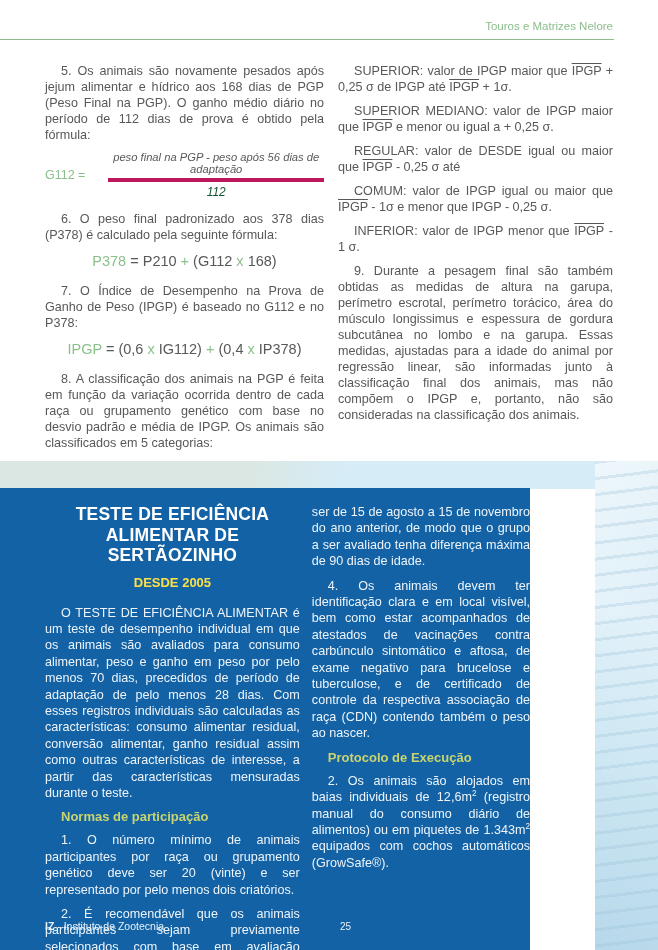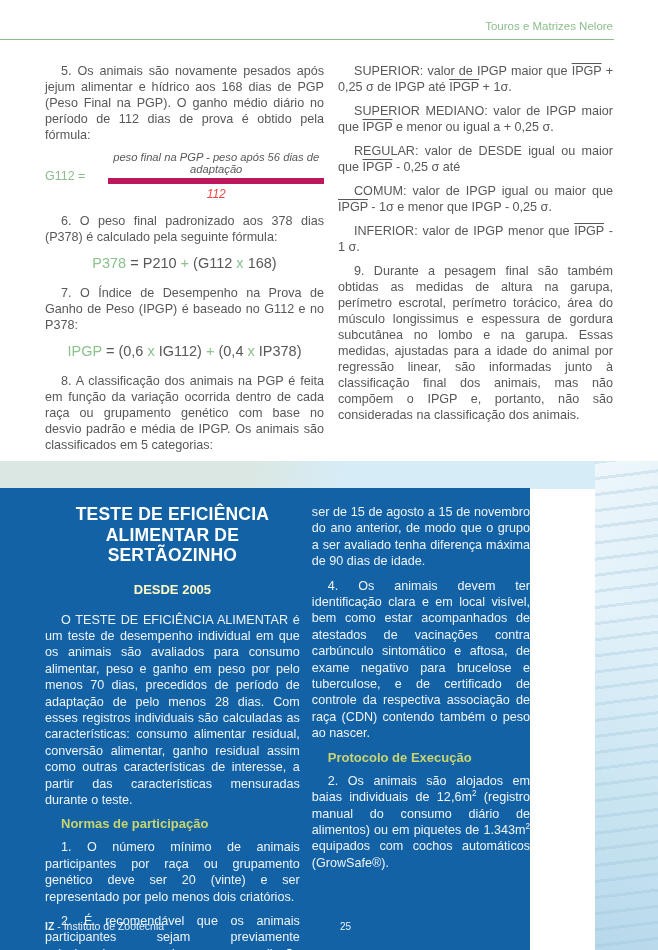--- a/index.html
+++ b/index.html
@@ -12,42 +12,42 @@
   .header-rule{position:absolute;top:39px;left:0;width:614px;height:1px;background:#8cbd8c;}
   
   .top-cols{position:absolute;top:63px;left:45px;width:568px;display:flex;}
   .col-left{width:279px;margin-right:14px;}
   .col-right{width:275px;}
   p.body{font-size:12.6px;line-height:16px;color:#57585a;text-align:justify;
          text-indent:16px;margin:0 0 8px 0;}
   .frac-row{display:flex;align-items:center;margin:8px 0 12px 0;}
   .frac-label{color:#8cbd8c;font-size:12.5px;margin-right:23px;white-space:nowrap;}
   .frac{flex:1;text-align:center;}
-  .frac-num{font-style:italic;font-size:11.2px;color:#57585a;border-bottom:6px solid #be185d;padding-bottom:3px;}
-  .frac-den{font-style:italic;font-size:12px;color:#ef4444;padding-top:3px;}
+  .frac-num{font-style:italic;font-size:11.2px;color:#57585a;border-bottom:4px solid #be185d;padding-bottom:3px;}
+  .frac-den{font-style:italic;font-size:12px;color:#14532d;padding-top:3px;}
   .formula-line{text-align:center;font-size:14.5px;color:#57585a;margin:10px 0 14px 0;}
   .ov{text-decoration:overline;}
   .c-green{color:#8cc18c;}
   .sup{vertical-align:super;font-size:0.65em;line-height:0;}
   .b{font-weight:bold;}
   
   .band{position:absolute;top:461px;left:0;width:658px;height:28px;
         background:linear-gradient(100deg,#dbe7e3 0%,#dbe7e3 38%,#d6ecf6 52%,#d6ecf6 100%);}
   .side-photo{position:absolute;top:461px;left:595px;width:63px;height:489px;
         background:
           repeating-linear-gradient(173deg, rgba(150,190,214,0.28) 0 3px, rgba(255,255,255,0) 3px 16px),
           linear-gradient(160deg, rgba(255,255,255,0.65) 0%, rgba(255,255,255,0) 35%),
           linear-gradient(18deg, #b7d8ea 0%, #cde7f3 38%, #e2f1f9 68%, #cfe8f4 100%);}
   .blue-panel{position:absolute;top:488px;left:0;width:530px;height:462px;background:#1262a5;}
   .panel-cols{display:flex;padding:16px 0 0 45px;}
   .pcol-left{width:278px;margin-right:12px;}
   .pcol-right{width:238px;}
   .panel-title{color:#ffffff;font-weight:bold;font-size:17.5px;line-height:20.5px;
                text-align:center;letter-spacing:0.2px;}
-  .panel-subtitle{color:#fef9c3;font-weight:bold;font-size:13px;text-align:center;margin:16px 0 15px 0;}
+  .panel-subtitle{color:#fde047;font-weight:bold;font-size:13px;text-align:center;margin:9px 0 15px 0;}
   p.bluep{font-size:12.6px;line-height:16.4px;color:#eef4fa;text-align:justify;
           text-indent:16px;margin:0 0 8px 0;}
   .blue-heading{color:#c8d470;font-weight:bold;font-size:13px;margin:4px 0 8px 0;padding-left:16px;}
   .footer{position:absolute;top:920px;left:45px;color:#e9f1f8;font-size:10.5px;}
   .page-num{position:absolute;top:921px;left:340px;color:#e9f1f8;font-size:10px;}
 </style>
 </head>
 <body>
 
 <div class="page">

